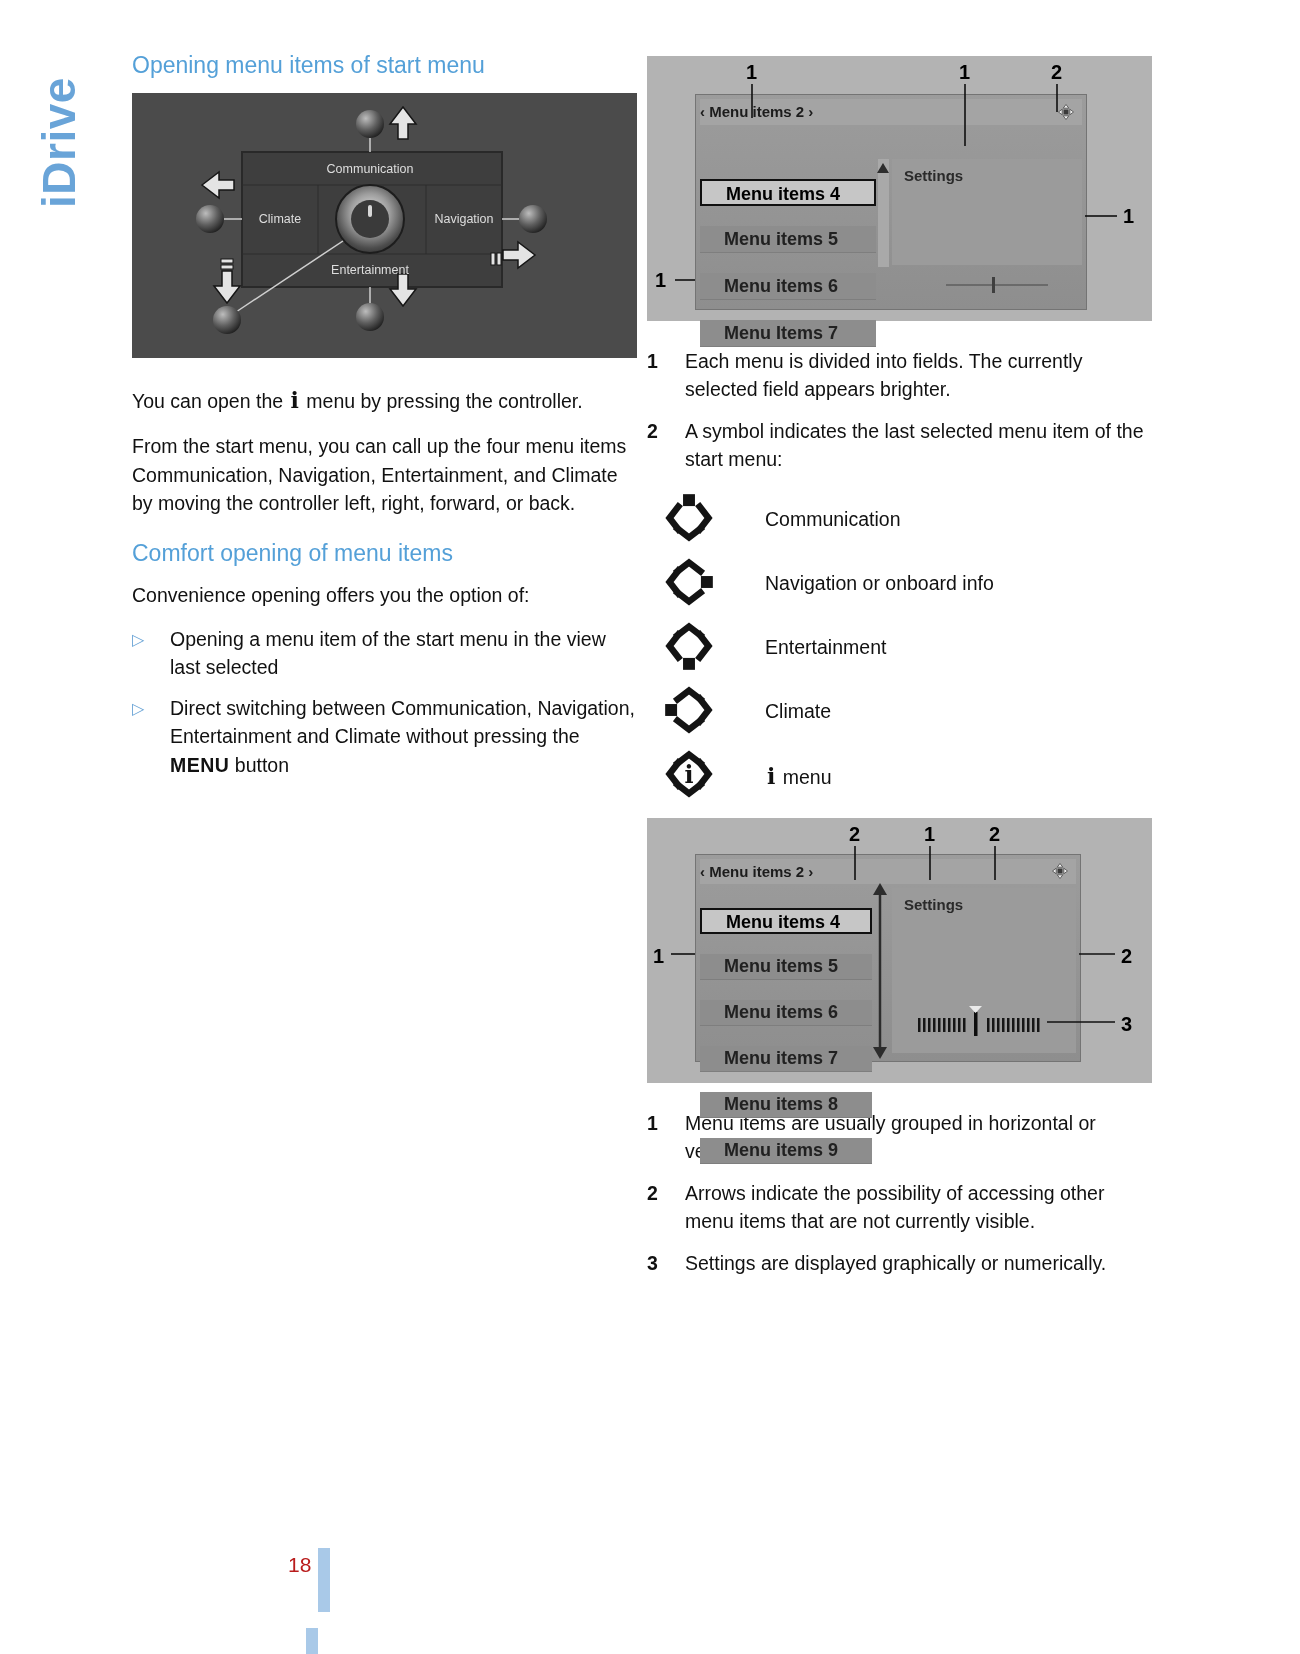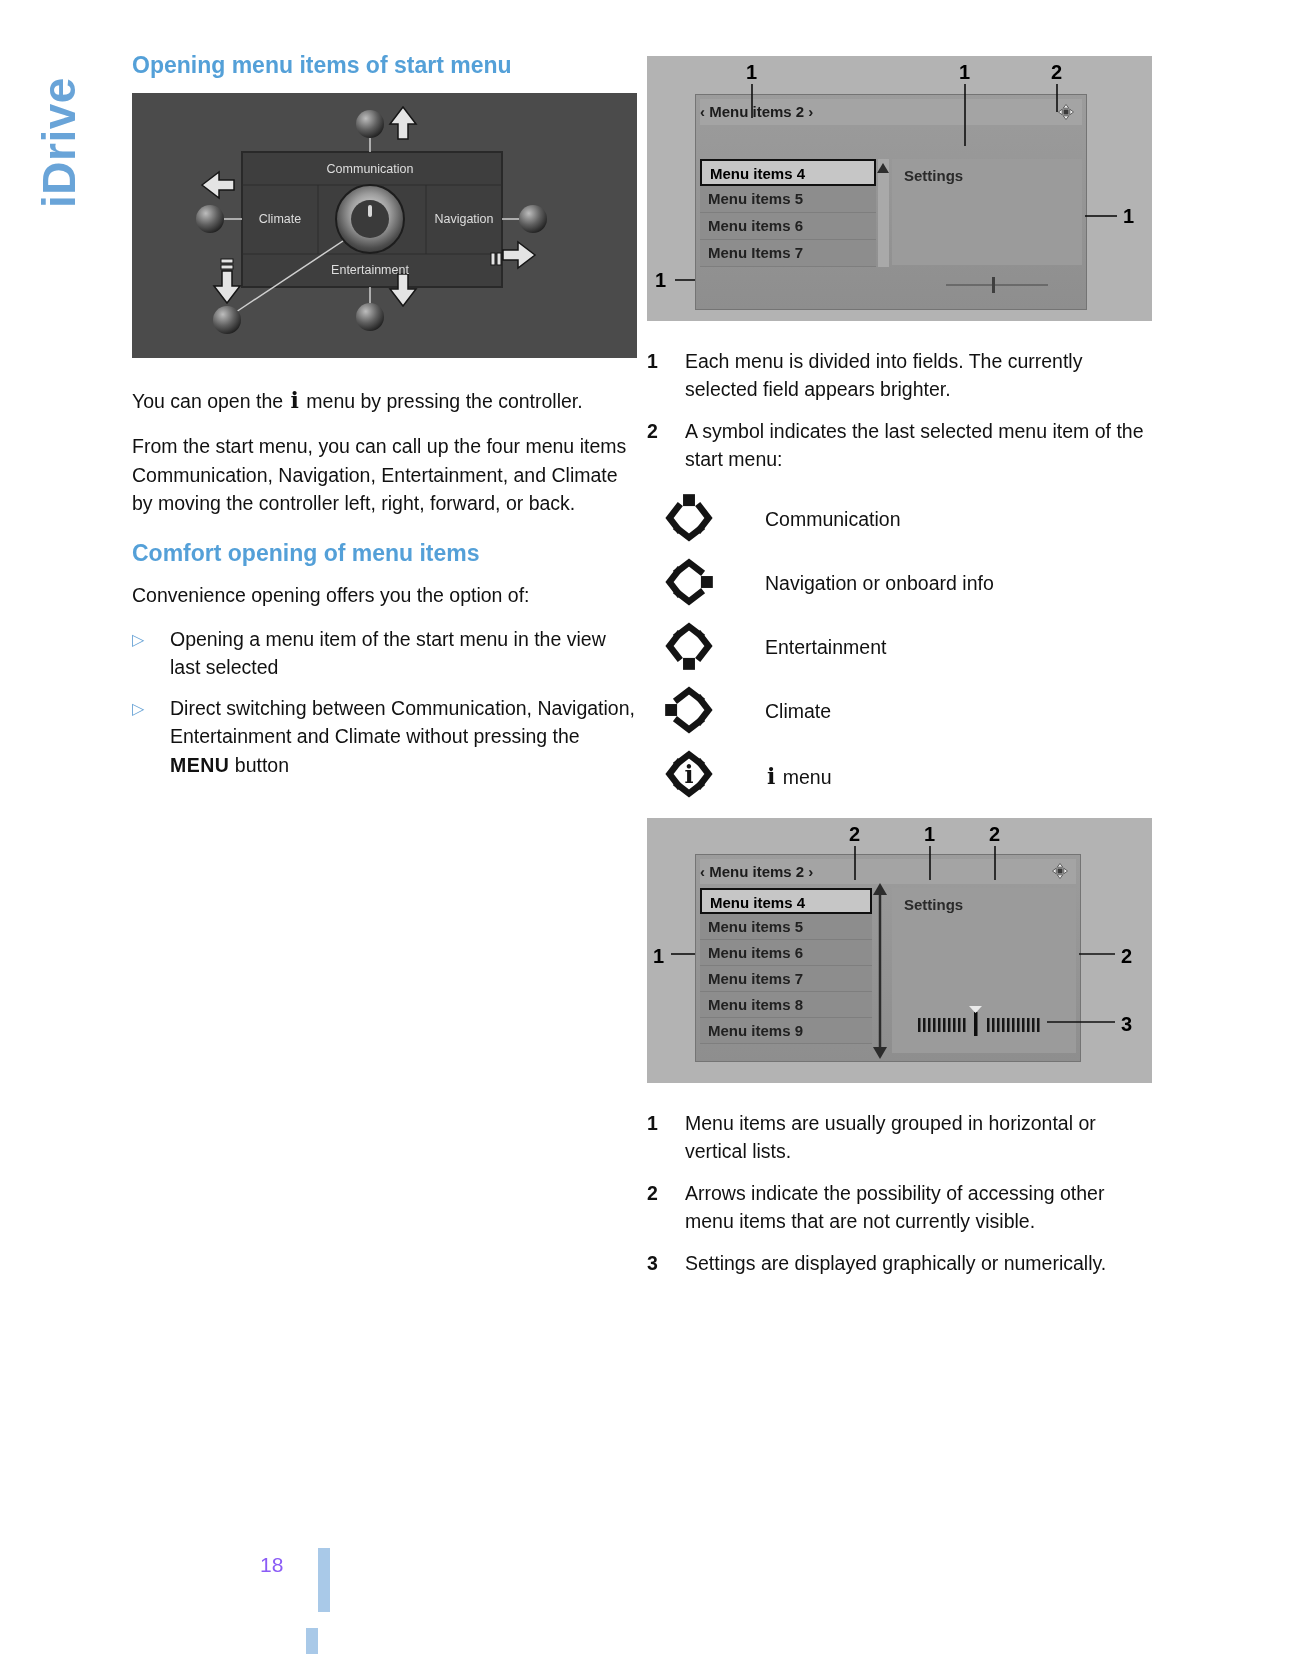--- a/index.html
+++ b/index.html
@@ -6,21 +6,21 @@
   .page{position:relative;width:1300px;height:1654px;background:#ffffff;overflow:hidden;
         font-family:"Liberation Sans","DejaVu Sans",sans-serif;color:#111;}
 
   .brand{position:absolute;left:32px;top:208px;transform:rotate(-90deg);transform-origin:0 0;
          font-size:46px;font-weight:bold;color:#69a4d8;letter-spacing:0.5px;}
 
   .col{position:absolute;top:52px;width:505px;}
   .col-left{left:132px;}
   .col-right{left:647px;}
 
-  h2{font-size:23px;margin:0 0 14px;font-weight:bold;}
+  h2{font-size:23px;margin:0 0 14px;font-weight:normal;}
   .h-light{color:#54a0d8;}
   .h-dark{color:#0d6db8;}
   .h-second{margin-top:22px;}
 
   p{font-size:19.5px;line-height:1.46;margin:0 0 16px;}
 
   .fig{position:relative;width:505px;height:265px;margin:4px 0 26px;}
   .fig-controller{background:#4b4b4b;}
   .fig-screen{background:#b3b3b3;}
 
@@ -32,22 +32,22 @@
 
   .mbar{position:absolute;background:#a4a4a4;color:#1c1c1c;font-weight:bold;font-size:15px;
         text-align:left;line-height:26px;}
   .s1 .mbar1{left:4px;right:4px;top:4px;height:26px;}
   .s1 .mbar2{left:16px;right:16px;top:32px;height:26px;background:#8e8e8e;}
   .s2 .mbar1{left:4px;right:4px;top:4px;height:25px;line-height:25px;}
 
   .mlist{position:absolute;}
   .s1 .mlist{left:4px;top:64px;width:176px;}
   .s2 .mlist{left:4px;top:33px;width:172px;}
-  .mitem{box-sizing:border-box;padding-left:8px;font-size:15px;font-weight:bold;color:#212121;
-         background:#8d8d8d;border-bottom:1px solid #7e7e7e;}
+  .mitem{box-sizing:border-box;padding-left:24px;font-size:18px;font-weight:bold;color:#212121;
+         background:#8d8d8d;border-bottom:1px solid #7e7e7e;margin-top:20px;}
   .s1 .mitem{height:27px;line-height:26px;}
   .s2 .mitem{height:26px;line-height:25px;}
   .mitem.sel{background:#c6c6c6;border:2px solid #101010;color:#000;}
 
   .rfield{position:absolute;background:#9b9b9b;}
   .s1 .rfield{left:196px;right:4px;top:64px;height:106px;}
   .s2 .rfield{left:196px;right:4px;top:33px;bottom:8px;}
   .settings{display:block;padding:8px 0 0 12px;font-weight:bold;color:#2a2a2a;font-size:15px;}
 
   .scrollbar{position:absolute;background:#a9a9a9;}
@@ -66,21 +66,21 @@
   .tri{width:38px;flex:none;color:#6aa4d6;font-size:16px;padding-top:3px;}
 
   .symbols{margin:14px 0 8px;}
   .symrow{display:flex;align-items:center;height:64px;}
   .symicon{width:118px;flex:none;padding-left:16px;box-sizing:border-box;}
   .symlabel{font-size:19.5px;}
 
   .i-icon{font-family:"DejaVu Serif","Liberation Serif",serif;font-weight:bold;font-size:22px;padding:0 2px;}
   .menu-btn{font-weight:bold;letter-spacing:0.5px;}
 
-  .pagenum{position:absolute;left:260px;top:1553px;font-size:21px;color:#8b5cf6;}
+  .pagenum{position:absolute;left:288px;top:1553px;font-size:21px;color:#b91c1c;}
   .accentbar1{position:absolute;left:318px;top:1548px;width:12px;height:64px;background:#a9c9e8;}
   .accentbar2{position:absolute;left:306px;top:1628px;width:12px;height:26px;background:#a9c9e8;}
 </style>
 </head>
 <body>
 
 <div class="page">
 
   <div class="brand">iDrive</div>
 

